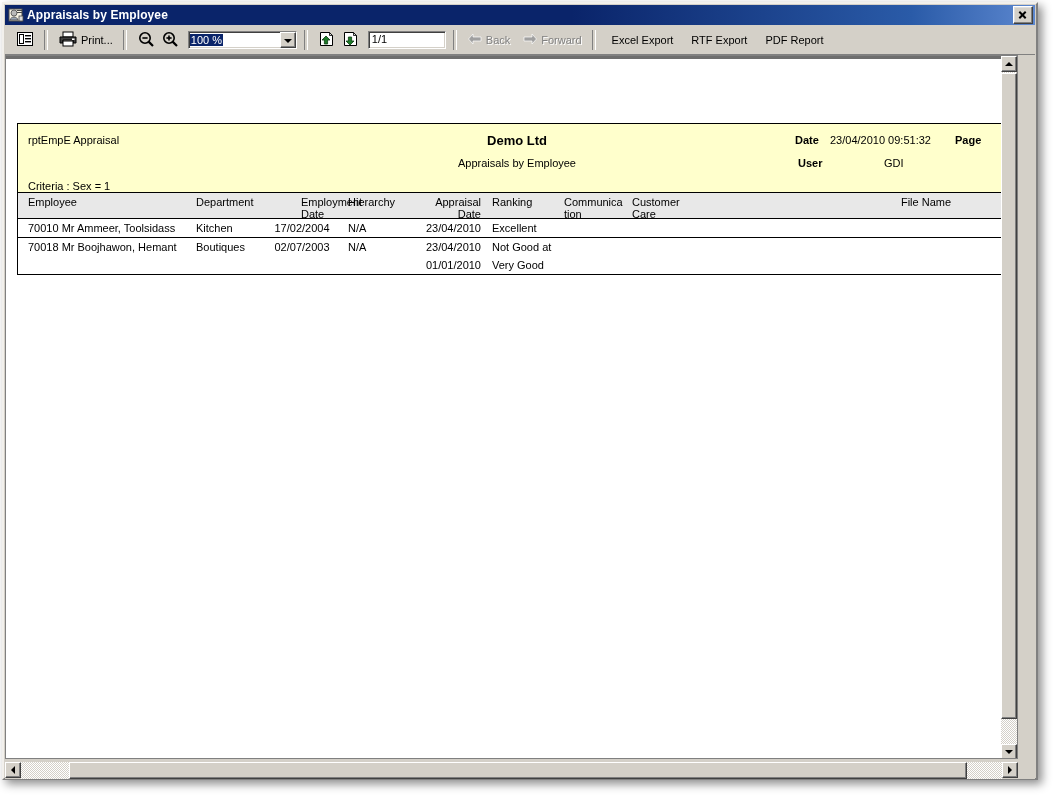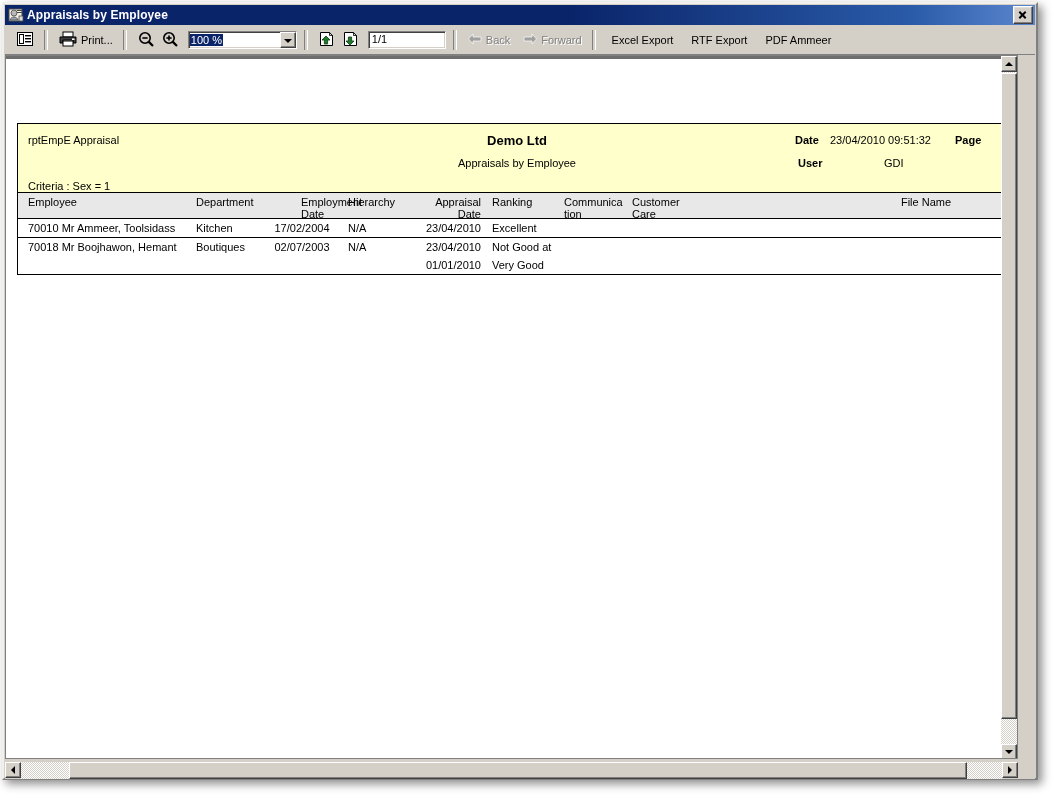--- a/index.html
+++ b/index.html
@@ -487,21 +487,21 @@
             <path d="M10 2 L14.5 7 L10 12 v-3 h-8 v-4 h8 z" fill="#a0a0a0" stroke="#ffffff" stroke-width="0.7"></path>
           </svg>
         </span>
         <span class="lbl">Forward</span>
       </div>
 
       <div class="tbsep"></div>
 
       <div class="exportlink">Excel Export</div>
       <div class="exportlink">RTF Export</div>
-      <div class="exportlink">PDF Ammeer</div>
+      <div class="exportlink">PDF Report</div>
     </div>
 
     <div id="client">
 
       <div id="docwrap">
         <div class="topstrip"></div>
 
         <div id="report">
 
           <div id="rpt-header">

